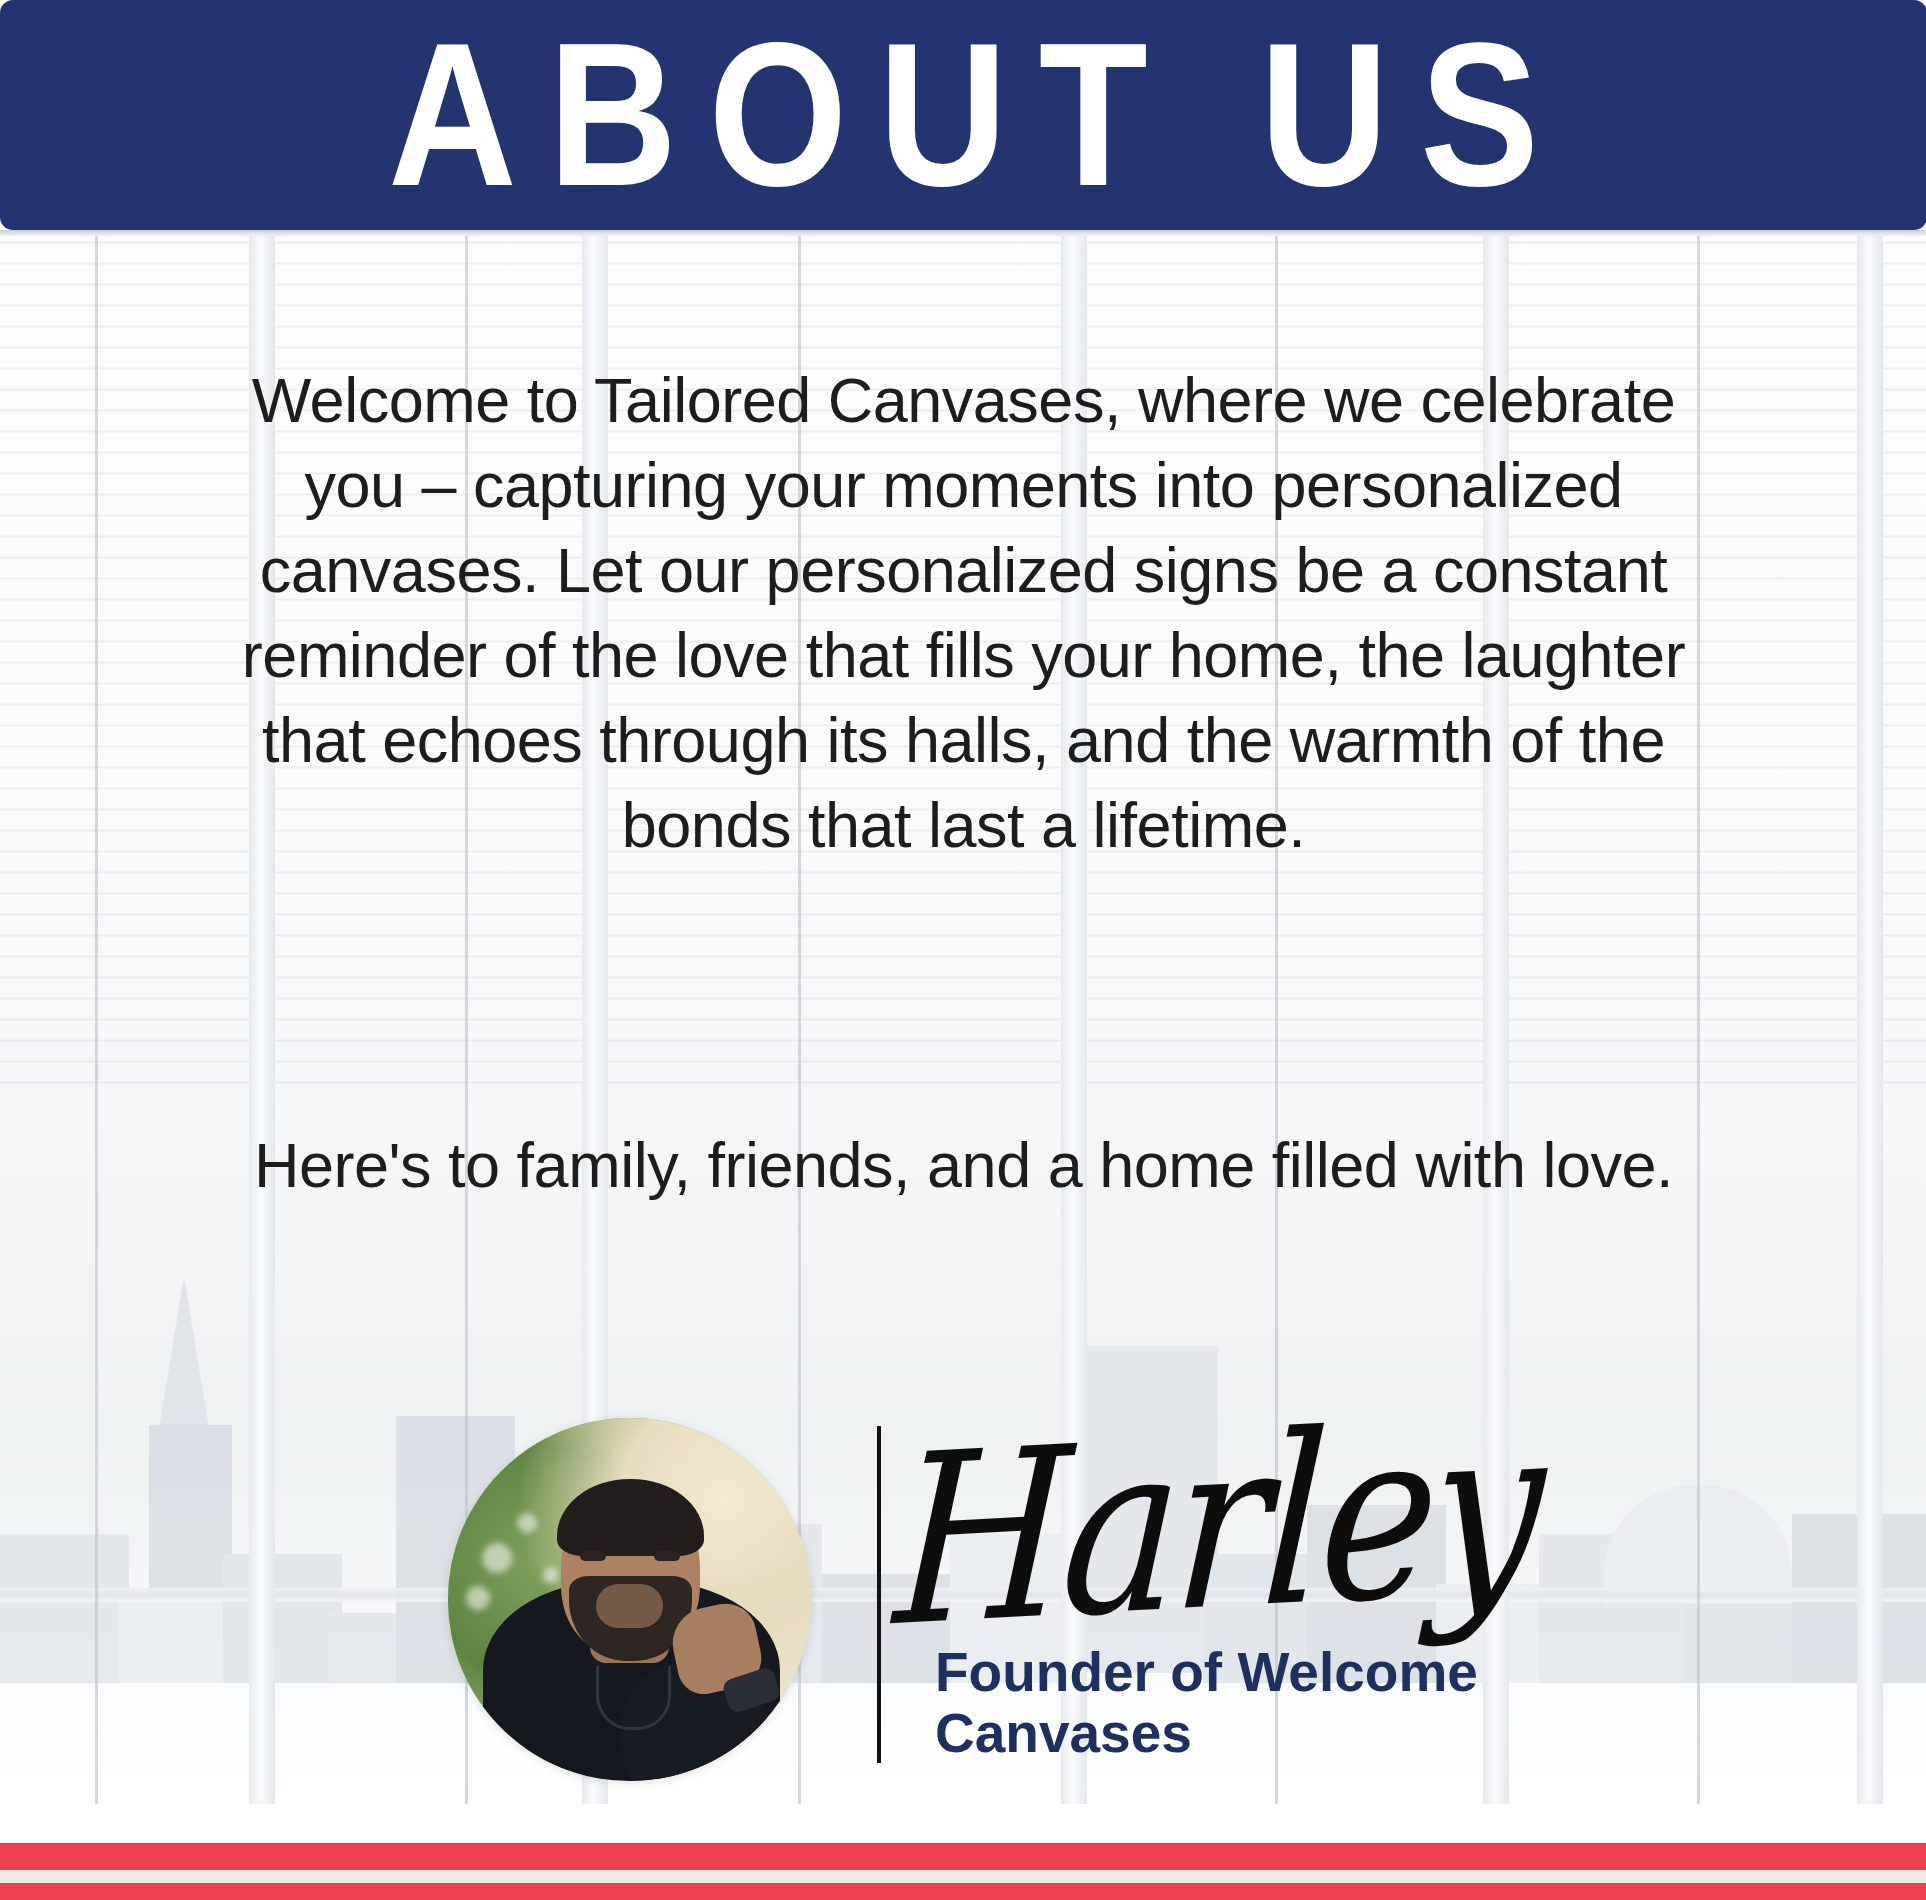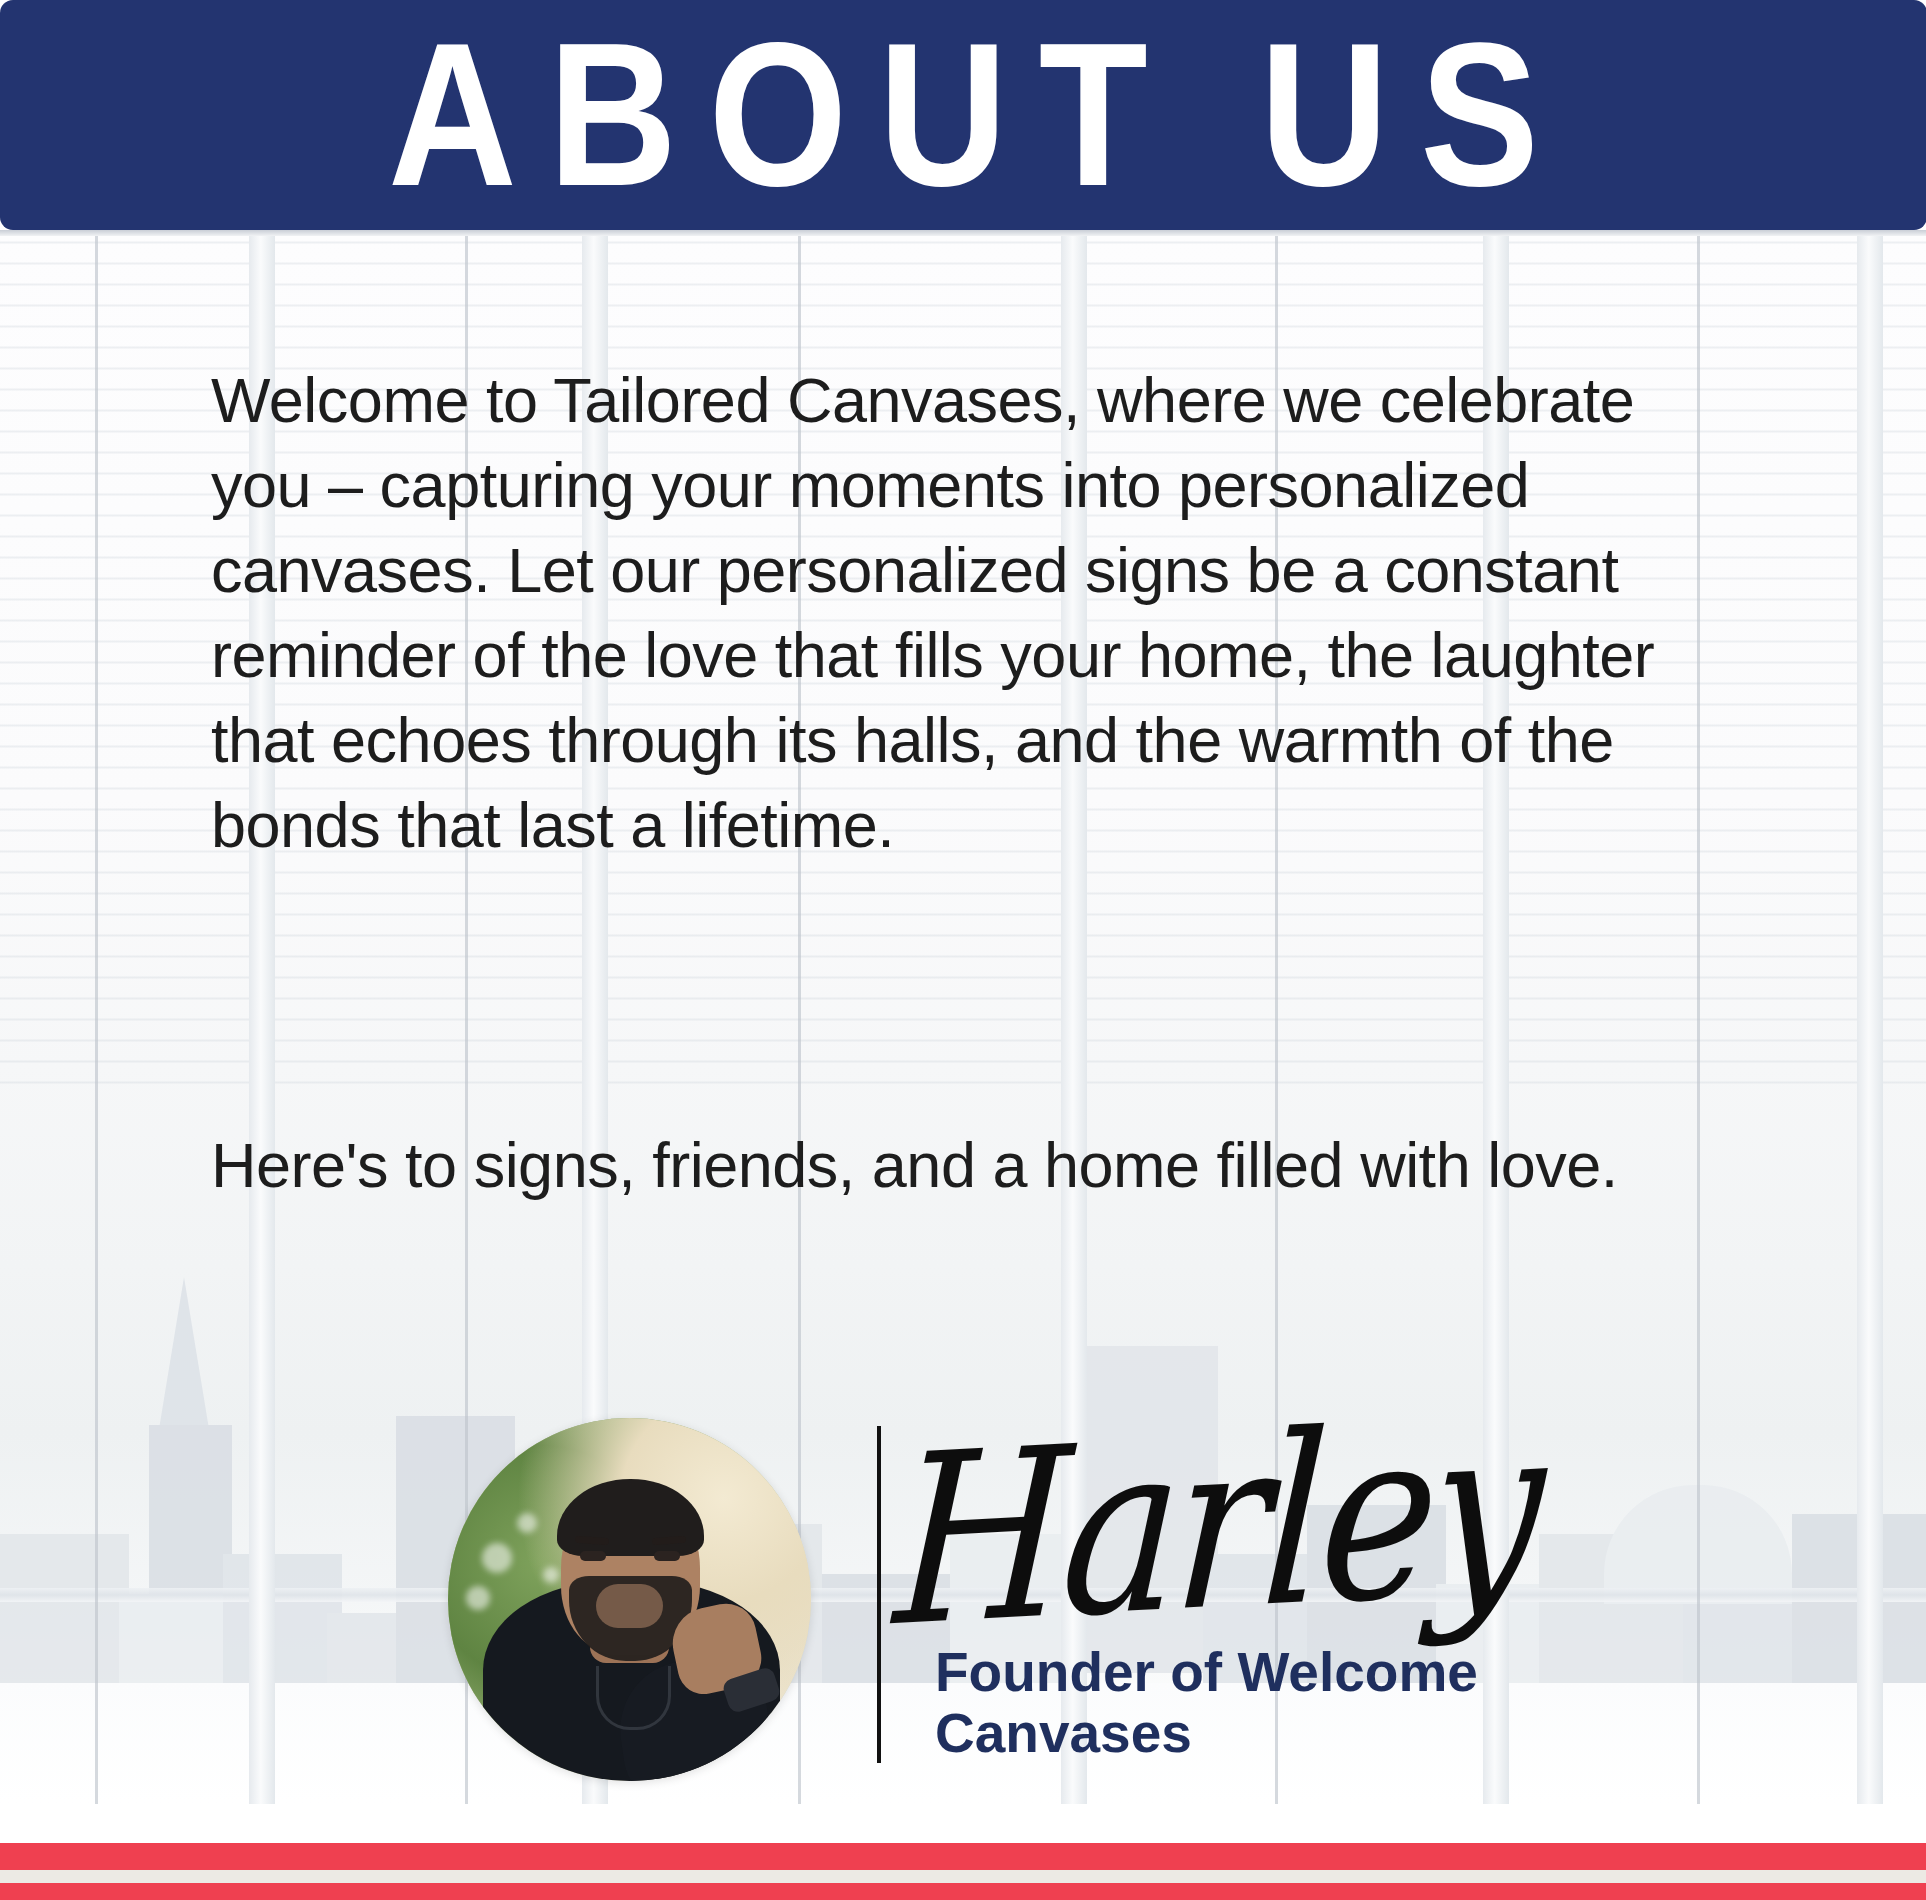--- a/index.html
+++ b/index.html
@@ -150,20 +150,21 @@
     height: 6px;
     background: linear-gradient(to bottom, #c9ced6, #f0f2f4);
   }
 
   
   .copy {
     position: absolute;
     left: 211px;
     top: 273px;
     width: 1505px;
+    text-align: center;
     color: #1d1d1d;
     font-family: "Liberation Sans", sans-serif;
     font-weight: 400;
     font-size: 63px;
     line-height: 85px;
     letter-spacing: -0.5px;
     white-space: pre-line;
   }
   .copy .para { margin: 0; }
   .copy .gap { height: 85px; }
@@ -439,21 +440,21 @@
   </div>
 
   <div class="header-band">
     <div class="header-title">ABOUT US</div>
   </div>
   <div class="header-underline"></div>
 
   <div class="copy">
     <div class="para">Welcome to Tailored Canvases, where we celebrate you – capturing your moments into personalized canvases. Let our personalized signs be a constant reminder of the love that fills your home, the laughter that echoes through its halls, and the warmth of the bonds that last a lifetime.</div>
     <div class="gap"></div>
-    <div class="para">Here's to signs, friends, and a home filled with love.</div>
+    <div class="para">Here's to family, friends, and a home filled with love.</div>
   </div>
 
   <div class="founder">
 
     <div class="avatar">
       <div class="av-bg"></div>
       <div class="bokeh" style="left:34px;  top:125px; width:30px; height:30px;"></div>
       <div class="bokeh" style="left:69px;  top:95px;  width:20px; height:20px;"></div>
       <div class="bokeh" style="left:18px;  top:168px; width:24px; height:24px;"></div>
       <div class="bokeh" style="left:95px;  top:149px; width:16px; height:16px;"></div>

